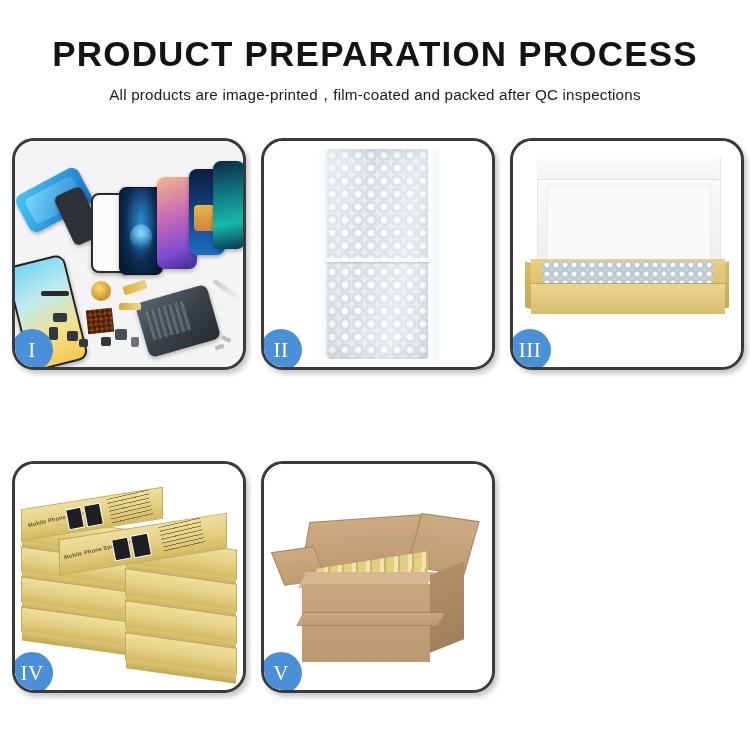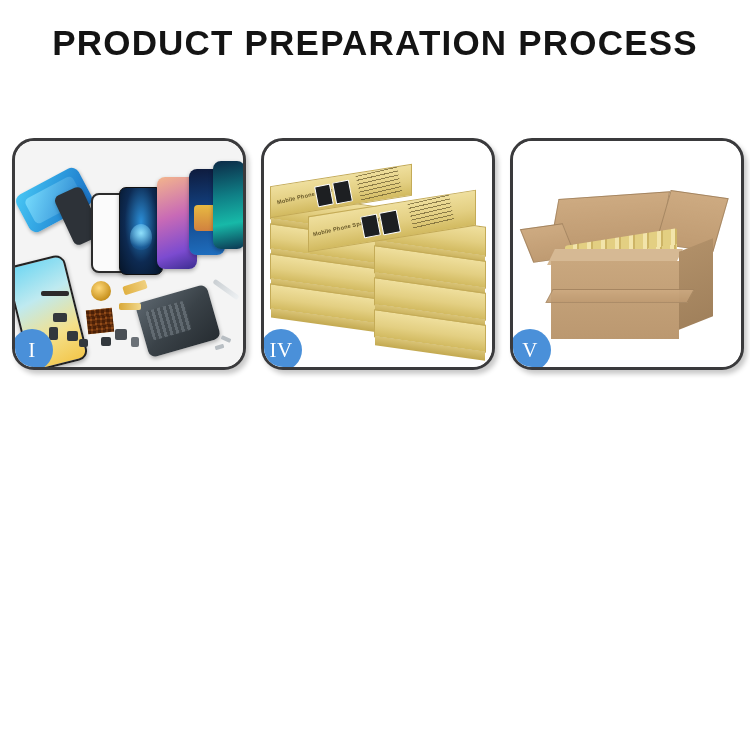--- a/index.html
+++ b/index.html
@@ -7,21 +7,21 @@
     background: #ffffff;
   }
   body {
     width: 750px; height: 750px;
     font-family: "Liberation Sans", sans-serif;
     overflow: hidden;
     position: relative;
   }
 
   
-  .header { padding-top: 25px; text-align: center; }
+  .header { padding-top: 36px; text-align: center; }
   .title {
     font-size: 35px;
     font-weight: 700;
     letter-spacing: 1.2px;
     color: #141414;
     line-height: 1.05;
     white-space: nowrap;
   }
   .subtitle {
     margin-top: 12px;
@@ -354,20 +354,21 @@
   .sealed-seam {
     position: absolute; left: 126px; top: 66px; width: 1px; height: 118px;
     background: rgba(110,88,60,.5);
   }
 </style>
 </head>
 <body>
 
 <div class="header">
   <div class="title">PRODUCT PREPARATION PROCESS</div>
+  <div class="subtitle">All products are image-printed，film-coated and packed after QC inspections</div>
 </div>
 
 <div class="grid">
 
   <div class="panel">
     <div class="scene p1">
       <div class="ph ph-a"></div>
       <div class="ph ph-b"></div>
       <div class="ph ph-white"></div>
       <div class="ph ph-jelly"></div>
@@ -389,21 +390,45 @@
       <div class="tiny t6"></div>
       <div class="tiny t7"></div>
       <div class="tiny t8"></div>
       <div class="tool"></div>
       <div class="screw s1"></div>
       <div class="screw s2"></div>
     </div>
     <div class="badge">I</div>
   </div>
 
-
+  <div class="panel">
+    <div class="scene p2">
+      <div class="bubblewrap">
+        <div class="bw-edgeL"></div>
+        <div class="bw-edgeR"></div>
+        <div class="bw-seam"></div>
+        <div class="bw-sheen"></div>
+      </div>
+    </div>
+    <div class="badge">II</div>
+  </div>
+
+  <div class="panel">
+    <div class="scene p3">
+      <div class="lid-white"></div>
+      <div class="lid-inner"></div>
+      <div class="lid-fold"></div>
+      <div class="box3-left"></div>
+      <div class="box3-right"></div>
+      <div class="box3-body"></div>
+      <div class="box3-bubble"></div>
+      <div class="box3-front"></div>
+    </div>
+    <div class="badge">III</div>
+  </div>
 
   <div class="panel">
     <div class="scene p4">
       <div class="stack">
 
         <div class="ybox" style="left:6px;  top:58px;  width:108px; height:26px; transform:skewY(8deg);">
             <div class="side"></div>
           </div>
         <div class="ybox" style="left:6px;  top:90px;  width:108px; height:24px; transform:skewY(8deg);">
             <div class="side"></div>

